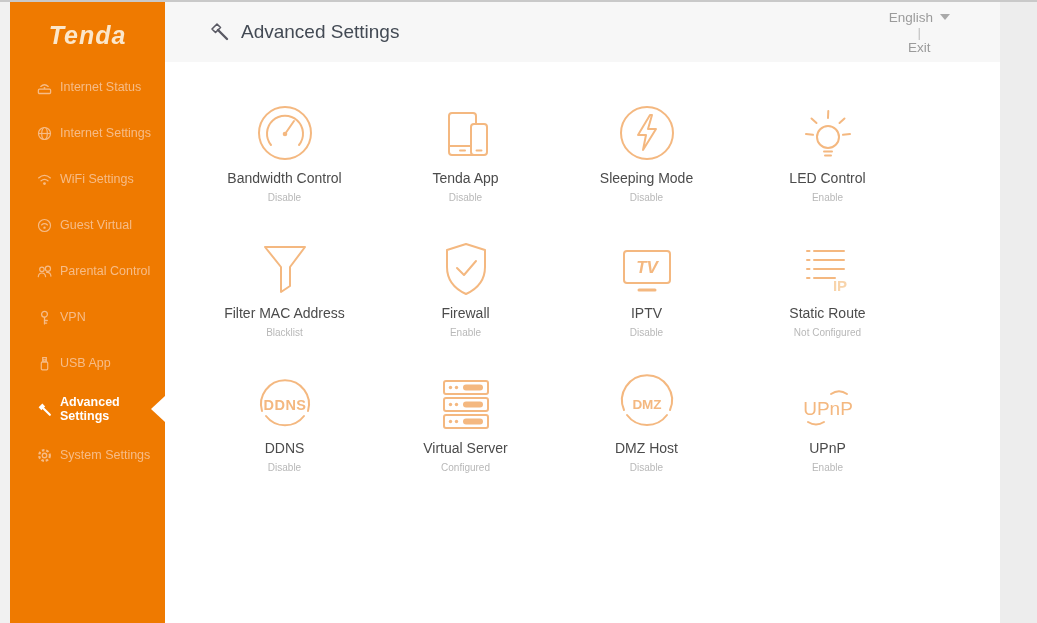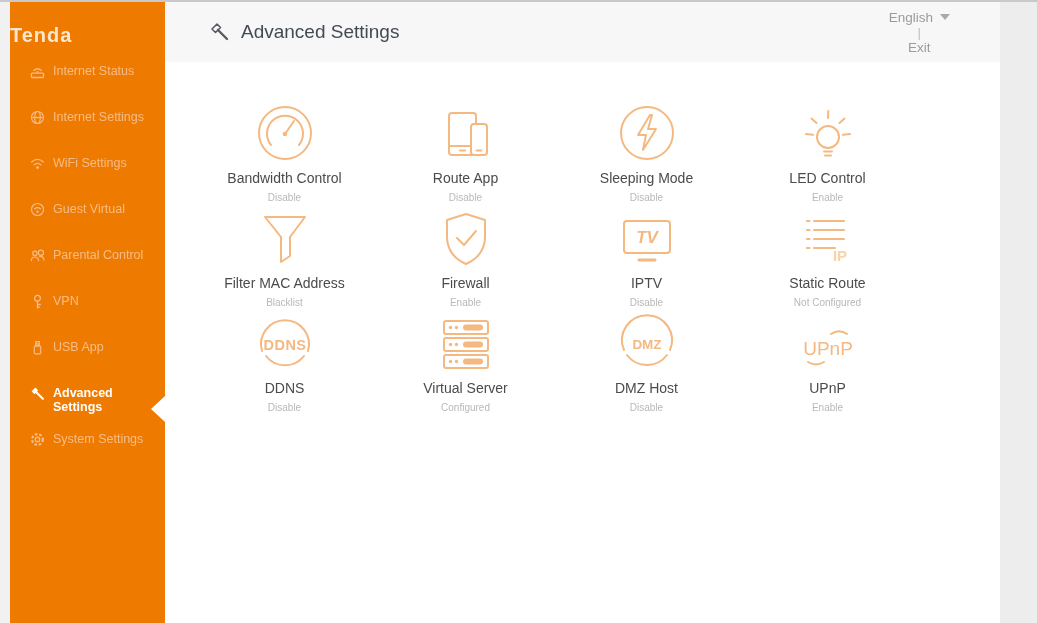--- a/index.html
+++ b/index.html
@@ -21,24 +21,24 @@
   }
   *{margin:0;padding:0;box-sizing:border-box;}
   html,body{width:1037px;height:623px;overflow:hidden;}
   body{background:var(--page_bg);font-family:"Liberation Sans",sans-serif;position:relative;}
   .topline{position:absolute;top:0;left:0;width:1037px;height:2px;background:var(--topline);}
   .left-strip{position:absolute;top:2px;left:0;width:10px;height:621px;background:var(--left_strip);}
   .page{position:absolute;top:2px;left:10px;width:990px;height:621px;display:flex;}
 
   
   .sidebar{width:155px;background:var(--sidebar_bg);position:relative;flex-shrink:0;}
-  .logo{margin-top:17px;height:32px;text-align:left;color:var(--logo_text);
-        font-size:20px;font-weight:bold;letter-spacing:1px;line-height:32px;}
+  .logo{margin-top:17px;height:32px;text-align:center;color:var(--logo_text);
+        font-size:25px;font-weight:bold;font-style:italic;letter-spacing:1px;line-height:32px;}
   .menu{margin-top:13px;}
-  .menu-item{height:46px;display:flex;padding-left:20px;
+  .menu-item{height:46px;display:flex;align-items:center;padding-left:27px;
              color:var(--sidebar_text);font-size:12.5px;cursor:pointer;position:relative;}
   .menu-item .mi{width:15px;height:15px;margin-right:8px;flex-shrink:0;display:inline-flex;}
   .menu-item.active{color:var(--sidebar_active_text);font-weight:bold;}
   .menu-item.active::after{content:"";position:absolute;right:0;top:50%;margin-top:-13px;
        width:0;height:0;border-top:13px solid transparent;border-bottom:13px solid transparent;
        border-right:14px solid #ffffff;}
   .mi svg{width:100%;height:100%;}
 
   
   .content{width:835px;background:var(--content_bg);display:flex;flex-direction:column;}
@@ -47,21 +47,21 @@
   .title{display:flex;align-items:center;gap:11px;font-size:19px;color:var(--title_text);}
   .header-right{margin-left:auto;display:flex;align-items:center;color:var(--muted_text);font-size:13.5px;flex-direction:column;}
   .lang{display:flex;align-items:center;gap:7px;cursor:pointer;}
   .caret{width:0;height:0;border-left:5px solid transparent;border-right:5px solid transparent;
          border-top:6px solid #a9a9a9;}
   .sep{margin:0 10px;color:#c0c0c0;}
   .exit{cursor:pointer;}
 
   
   .grid{margin:36px 0 0 29px;width:724px;display:grid;
-        grid-template-columns:repeat(4,181px);}
+        grid-template-columns:repeat(4,181px);row-gap:30px;}
   .cell{text-align:center;cursor:pointer;}
   .icon-box{height:64px;display:flex;align-items:flex-end;justify-content:center;text-align:right;}
   .icon-box svg{display:block;}
   .g{stroke:var(--icon_stroke);stroke-width:2;fill:none;stroke-linecap:round;stroke-linejoin:round;}
   .gf{fill:var(--icon_stroke);stroke:none;}
   .gtxt{fill:var(--icon_stroke);stroke:none;font-family:"Liberation Sans",sans-serif;}
   .cell .label{margin-top:8px;font-size:14px;color:var(--label_text);}
   .cell .status{margin-top:6px;font-size:10px;color:var(--status_text);}
 </style>
 </head>
@@ -223,21 +223,21 @@
           <svg width="56" height="52" viewBox="0 0 56 52">
               <g class="g">
                 <rect x="11" y="3" width="27" height="42" rx="3"></rect>
                 <line x1="11" y1="36" x2="38" y2="36"></line>
                 <line x1="22" y1="40.5" x2="27" y2="40.5"></line>
                 <rect x="33" y="14" width="16" height="31" rx="3" fill="#ffffff"></rect>
                 <line x1="38.5" y1="40.5" x2="43.5" y2="40.5"></line>
               </g>
             </svg>
         </div>
-        <div class="label">Route App</div>
+        <div class="label">Tenda App</div>
         <div class="status">Disable</div>
       </div>
 
       <div class="cell">
         <div class="icon-box">
           <svg width="58" height="58" viewBox="0 0 58 58">
               <g class="g">
                 <circle cx="29" cy="29" r="26"></circle>
                 <path d="M32,11 L20,31 L28,31 L25,46 L38,25 L30,25 L34,11 Z"></path>
               </g>

